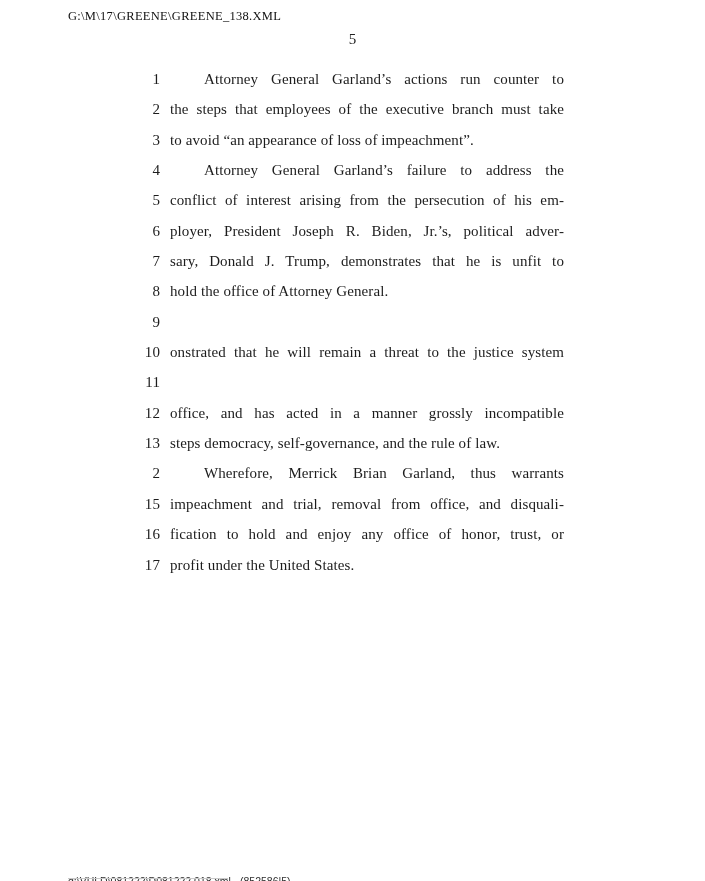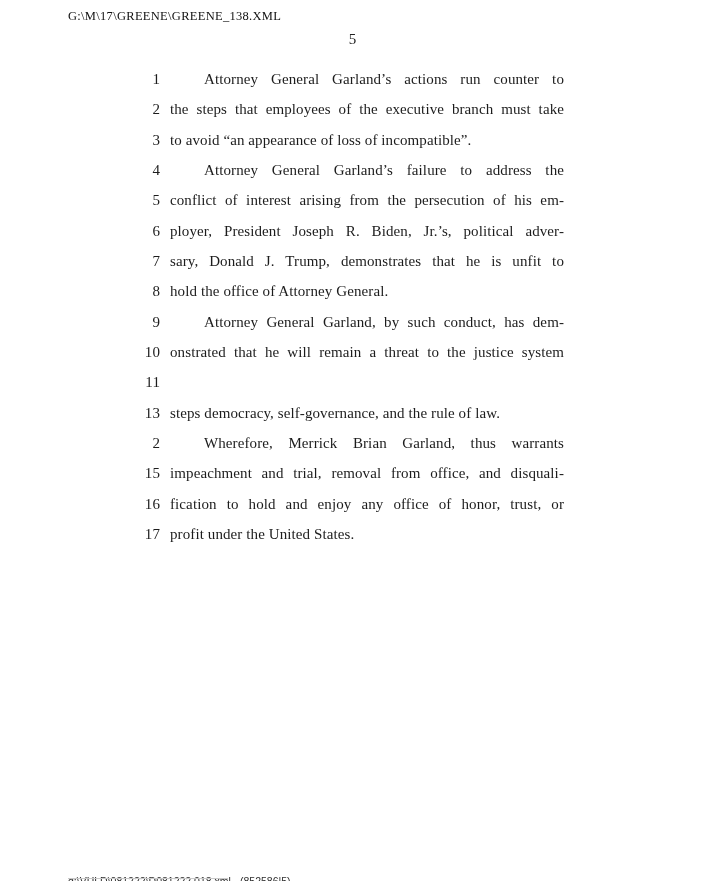--- a/index.html
+++ b/index.html
@@ -101,21 +101,21 @@
       <div class="line-row">
         <span class="line-num">1</span>
         <span class="line-text fj ind">Attorney General Garland’s actions run counter to</span>
       </div>
       <div class="line-row">
         <span class="line-num">2</span>
         <span class="line-text fj">the steps that employees of the executive branch must take</span>
       </div>
       <div class="line-row">
         <span class="line-num">3</span>
-        <span class="line-text">to avoid “an appearance of loss of incompatible”.</span>
+        <span class="line-text">to avoid “an appearance of loss of impeachment”.</span>
       </div>
       <div class="line-row">
         <span class="line-num">4</span>
         <span class="line-text fj ind">Attorney General Garland’s failure to address the</span>
       </div>
       <div class="line-row">
         <span class="line-num">5</span>
         <span class="line-text fj">conflict of interest arising from the persecution of his em-</span>
       </div>
       <div class="line-row">
@@ -125,28 +125,31 @@
       <div class="line-row">
         <span class="line-num">7</span>
         <span class="line-text fj">sary, Donald J. Trump, demonstrates that he is unfit to</span>
       </div>
       <div class="line-row">
         <span class="line-num">8</span>
         <span class="line-text">hold the office of Attorney General.</span>
       </div>
       <div class="line-row">
         <span class="line-num">9</span>
-        <span class="line-text fj ind">Attorney General Garland, by such conduct, has dem-</span>
       </div>
       <div class="line-row">
         <span class="line-num">10</span>
         <span class="line-text fj">onstrated that he will remain a threat to the justice system</span>
       </div>
       <div class="line-row">
         <span class="line-num">11</span>
+      </div>
+      <div class="line-row">
+        <span class="line-num">12</span>
+        <span class="line-text fj">office, and has acted in a manner grossly incompatible</span>
       </div>
       <div class="line-row">
         <span class="line-num">13</span>
         <span class="line-text">steps democracy, self-governance, and the rule of law.</span>
       </div>
       <div class="line-row">
         <span class="line-num">2</span>
         <span class="line-text fj ind">Wherefore, Merrick Brian Garland, thus warrants</span>
       </div>
       <div class="line-row">

